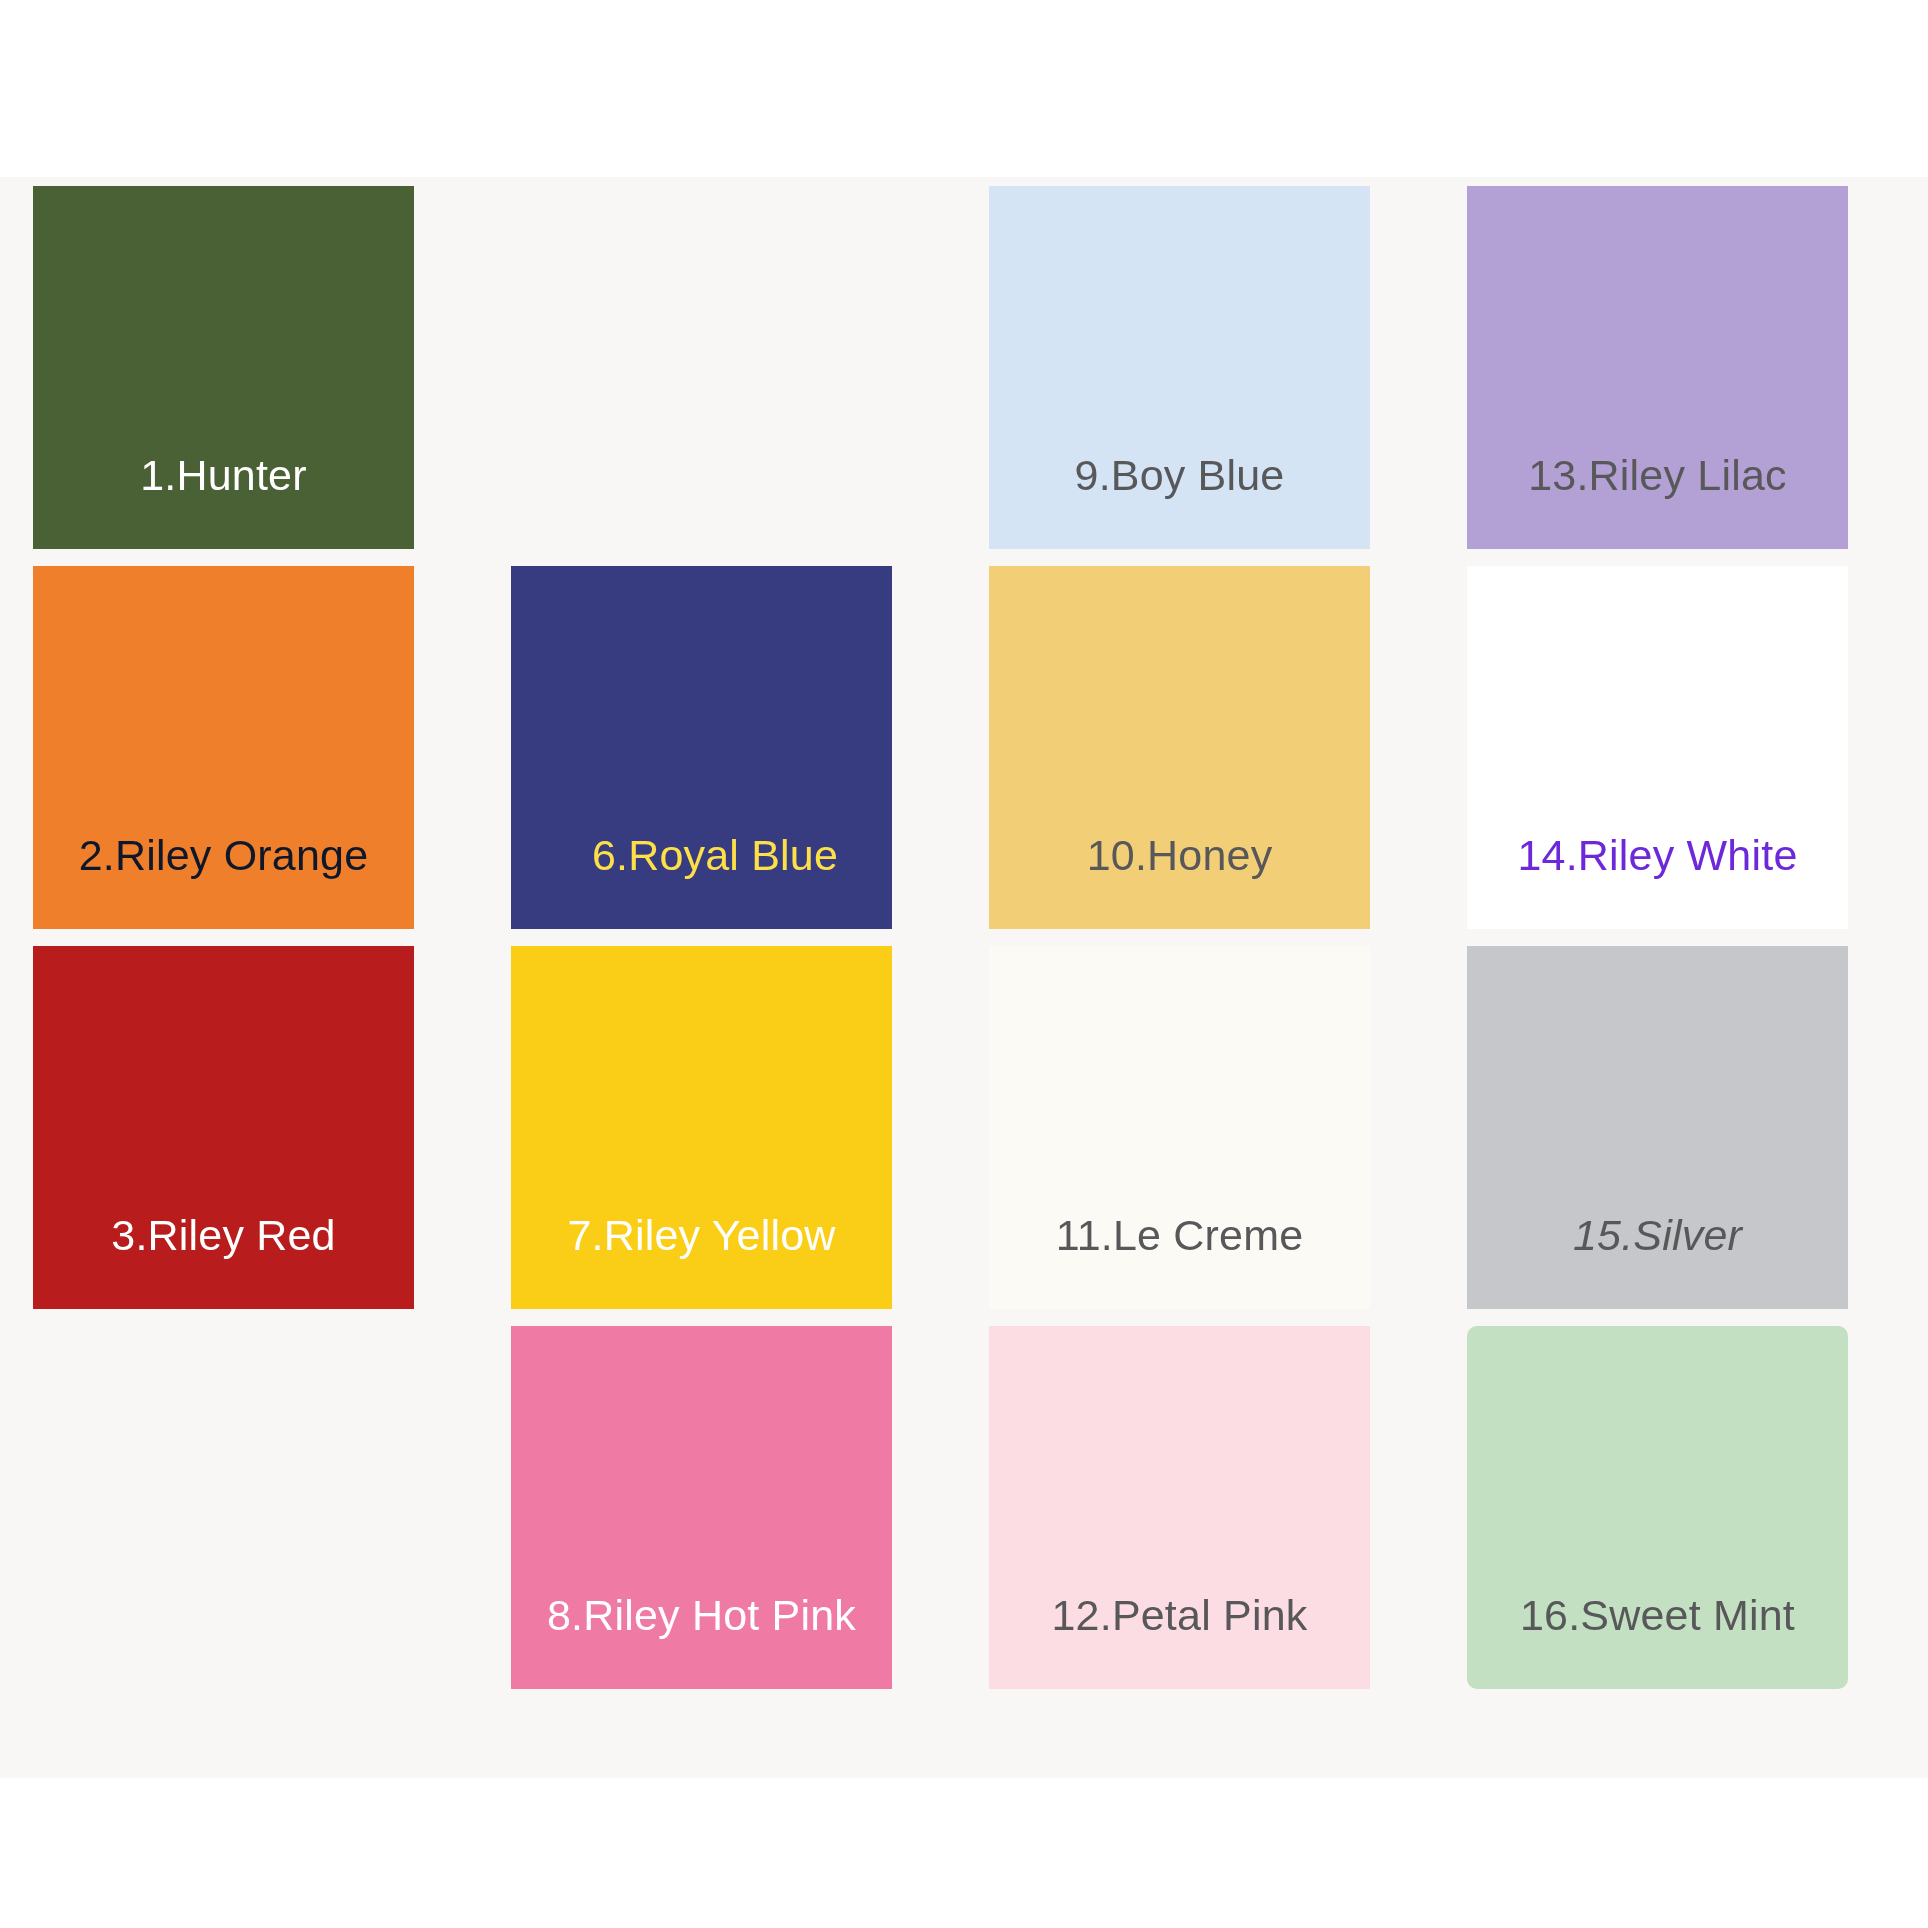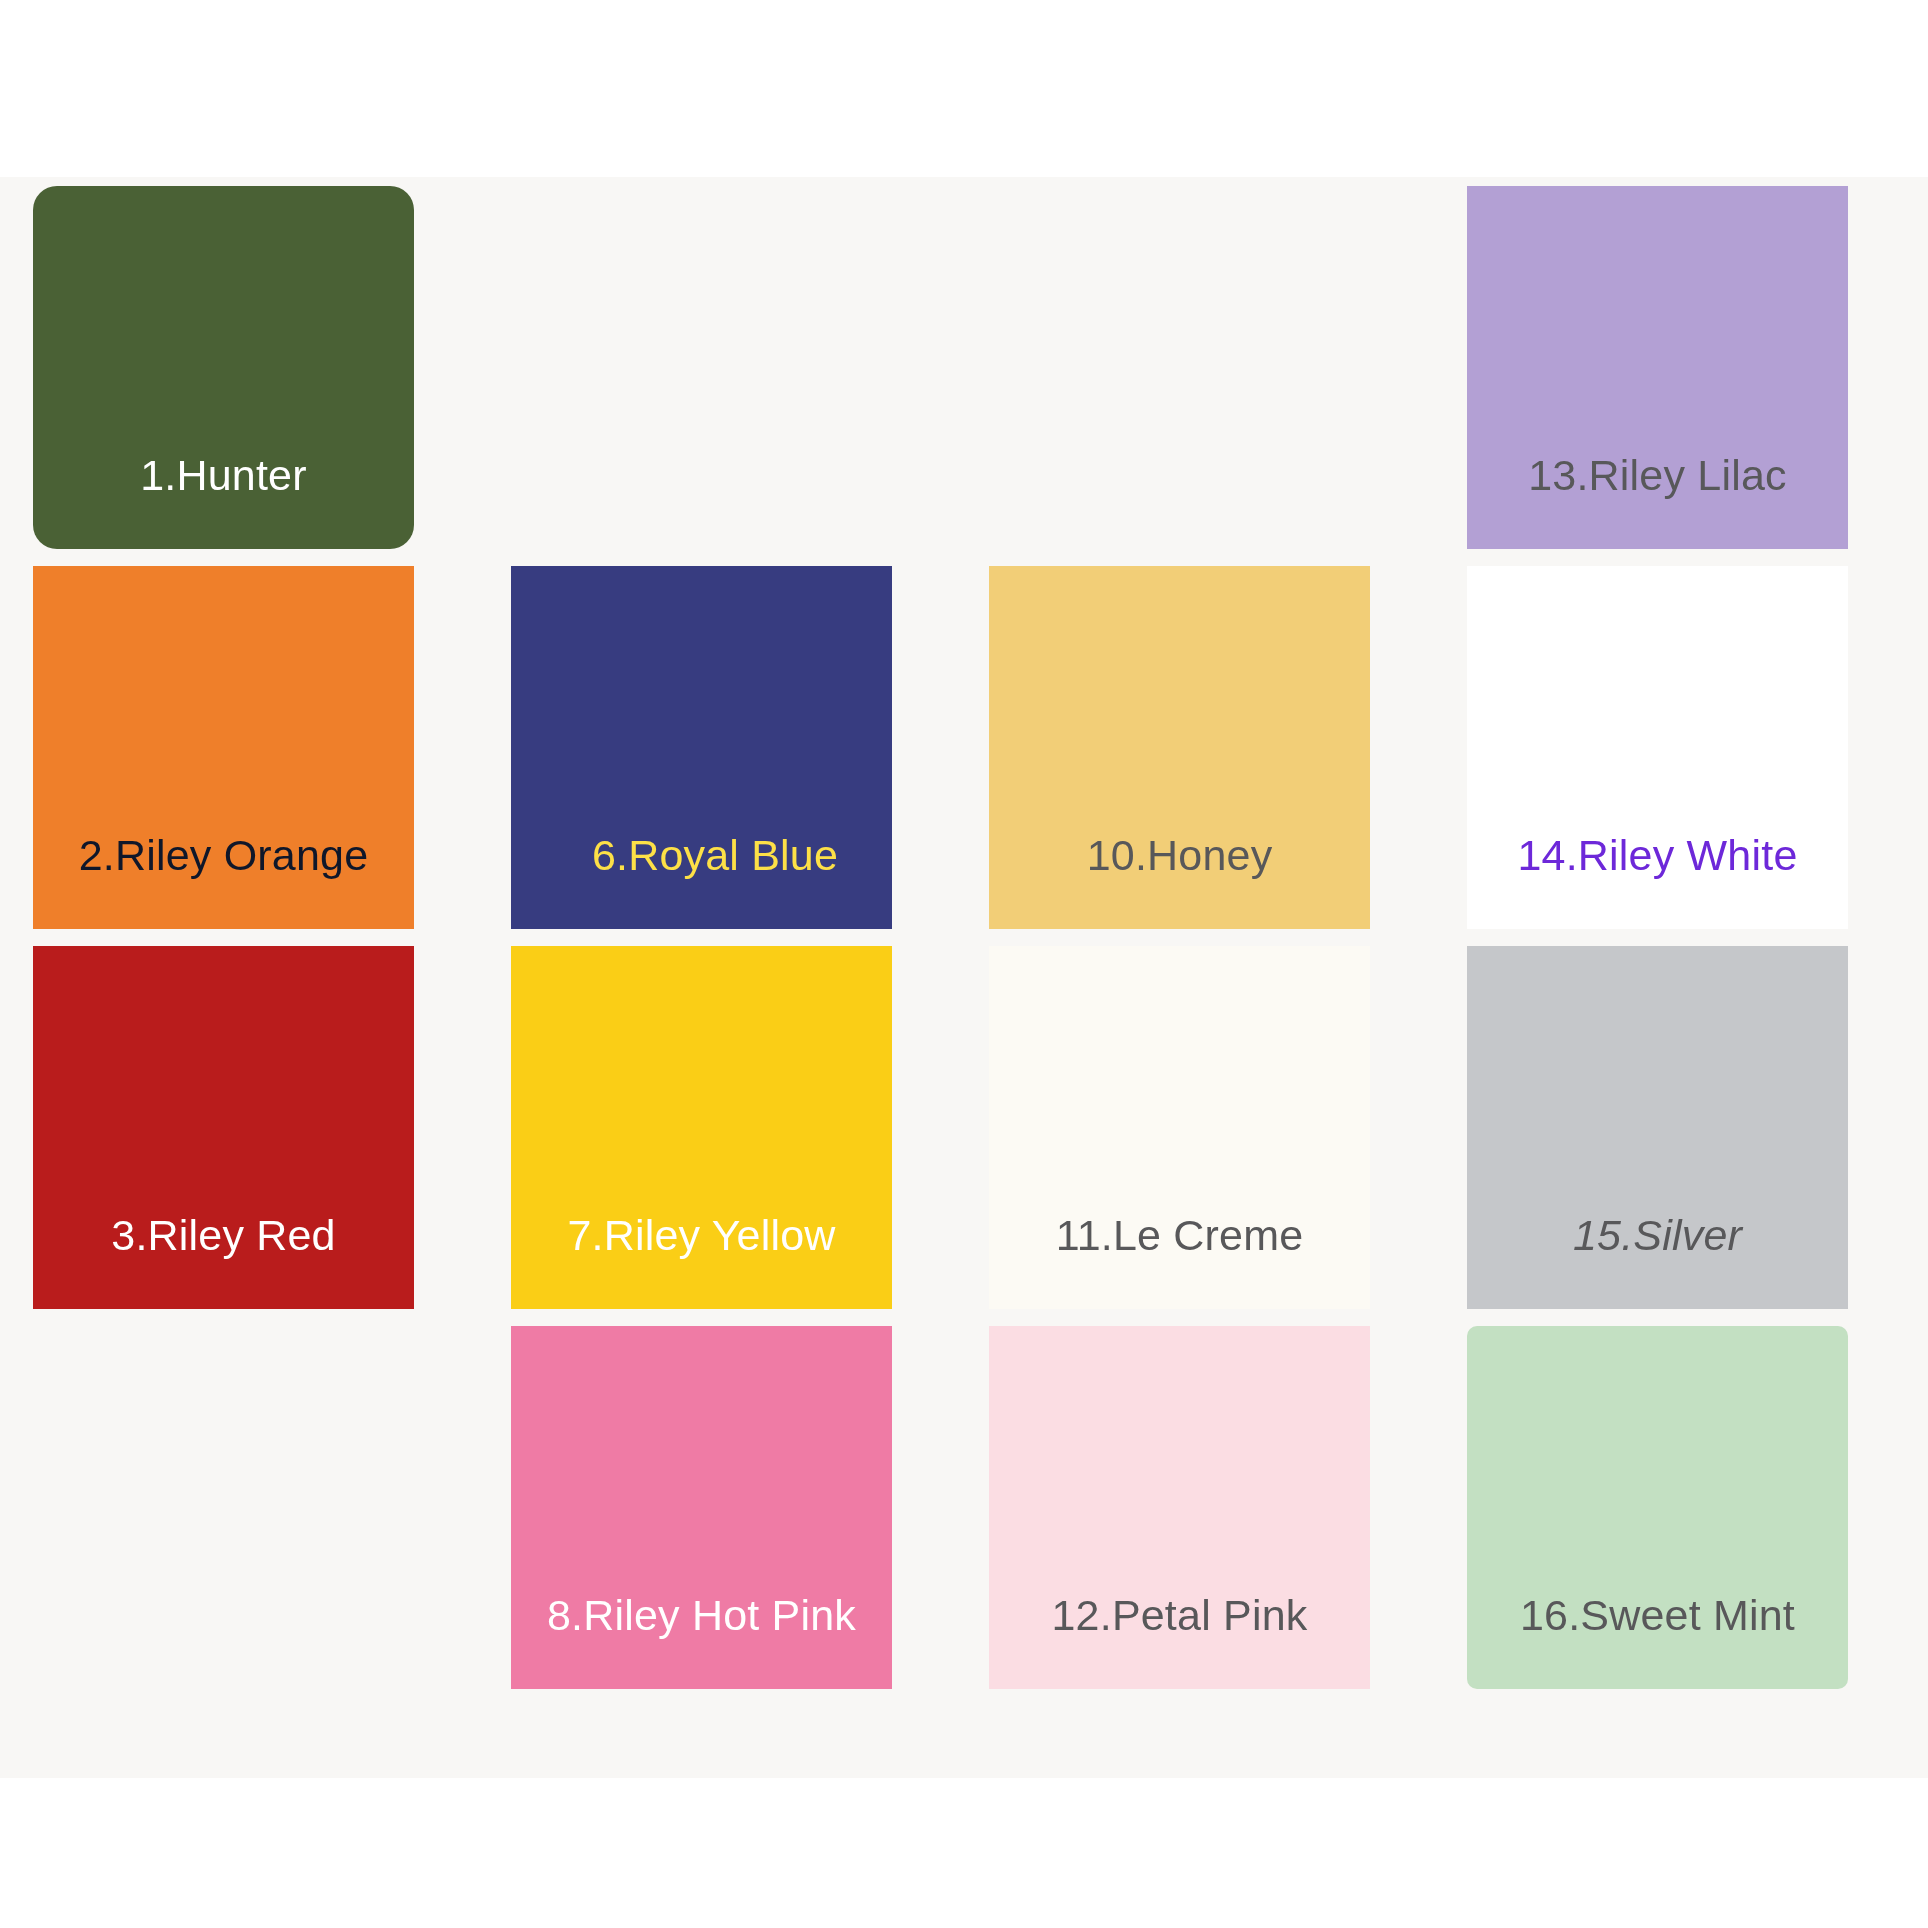--- a/index.html
+++ b/index.html
@@ -67,37 +67,40 @@
     font-family: "Liberation Sans", sans-serif;
     font-weight: 400;
   }
 </style>
 </head>
 <body>
 
 <div id="palette-board">
   <div id="board-backdrop"></div>
   <div id="swatch-grid">
-      <div class="swatch" style="grid-area: 1 / 1; background: rgb(74, 97, 53); border-radius: 24px;">
+      <div class="swatch" style="grid-area: 1 / 1; background: rgb(74, 97, 53);">
         <span class="swatch-label" style="color: rgb(255, 255, 255);">1.Hunter</span>
       </div>
       <div class="swatch" style="grid-area: 2 / 1; background: rgb(239, 127, 42);">
         <span class="swatch-label" style="color: #0f172a;">2.Riley Orange</span>
       </div>
       <div class="swatch" style="grid-area: 3 / 1; background: #b91c1c;">
         <span class="swatch-label" style="color: rgb(255, 255, 255);">3.Riley Red</span>
       </div>
       <div class="swatch" style="grid-area: 2 / 2; background: rgb(55, 60, 128);">
         <span class="swatch-label" style="color: #fde047; padding-left: 27px;">6.Royal Blue</span>
       </div>
       <div class="swatch" style="grid-area: 3 / 2; background: rgb(250, 206, 22);">
         <span class="swatch-label" style="color: rgb(255, 255, 255);">7.Riley Yellow</span>
       </div>
       <div class="swatch" style="grid-area: 4 / 2; background: rgb(239, 123, 165);">
         <span class="swatch-label" style="color: rgb(255, 255, 255);">8.Riley Hot Pink</span>
+      </div>
+      <div class="swatch" style="grid-area: 1 / 3; background: rgb(212, 228, 244);">
+        <span class="swatch-label" style="color: rgb(88, 88, 90);">9.Boy Blue</span>
       </div>
       <div class="swatch" style="grid-area: 2 / 3; background: rgb(242, 206, 119);">
         <span class="swatch-label" style="color: rgb(88, 88, 90);">10.Honey</span>
       </div>
       <div class="swatch" style="grid-area: 3 / 3; background: rgb(252, 250, 244);">
         <span class="swatch-label" style="color: rgb(88, 88, 90);">11.Le Creme</span>
       </div>
       <div class="swatch" style="grid-area: 4 / 3; background: rgb(251, 221, 227);">
         <span class="swatch-label" style="color: rgb(88, 88, 90);">12.Petal Pink</span>
       </div>

